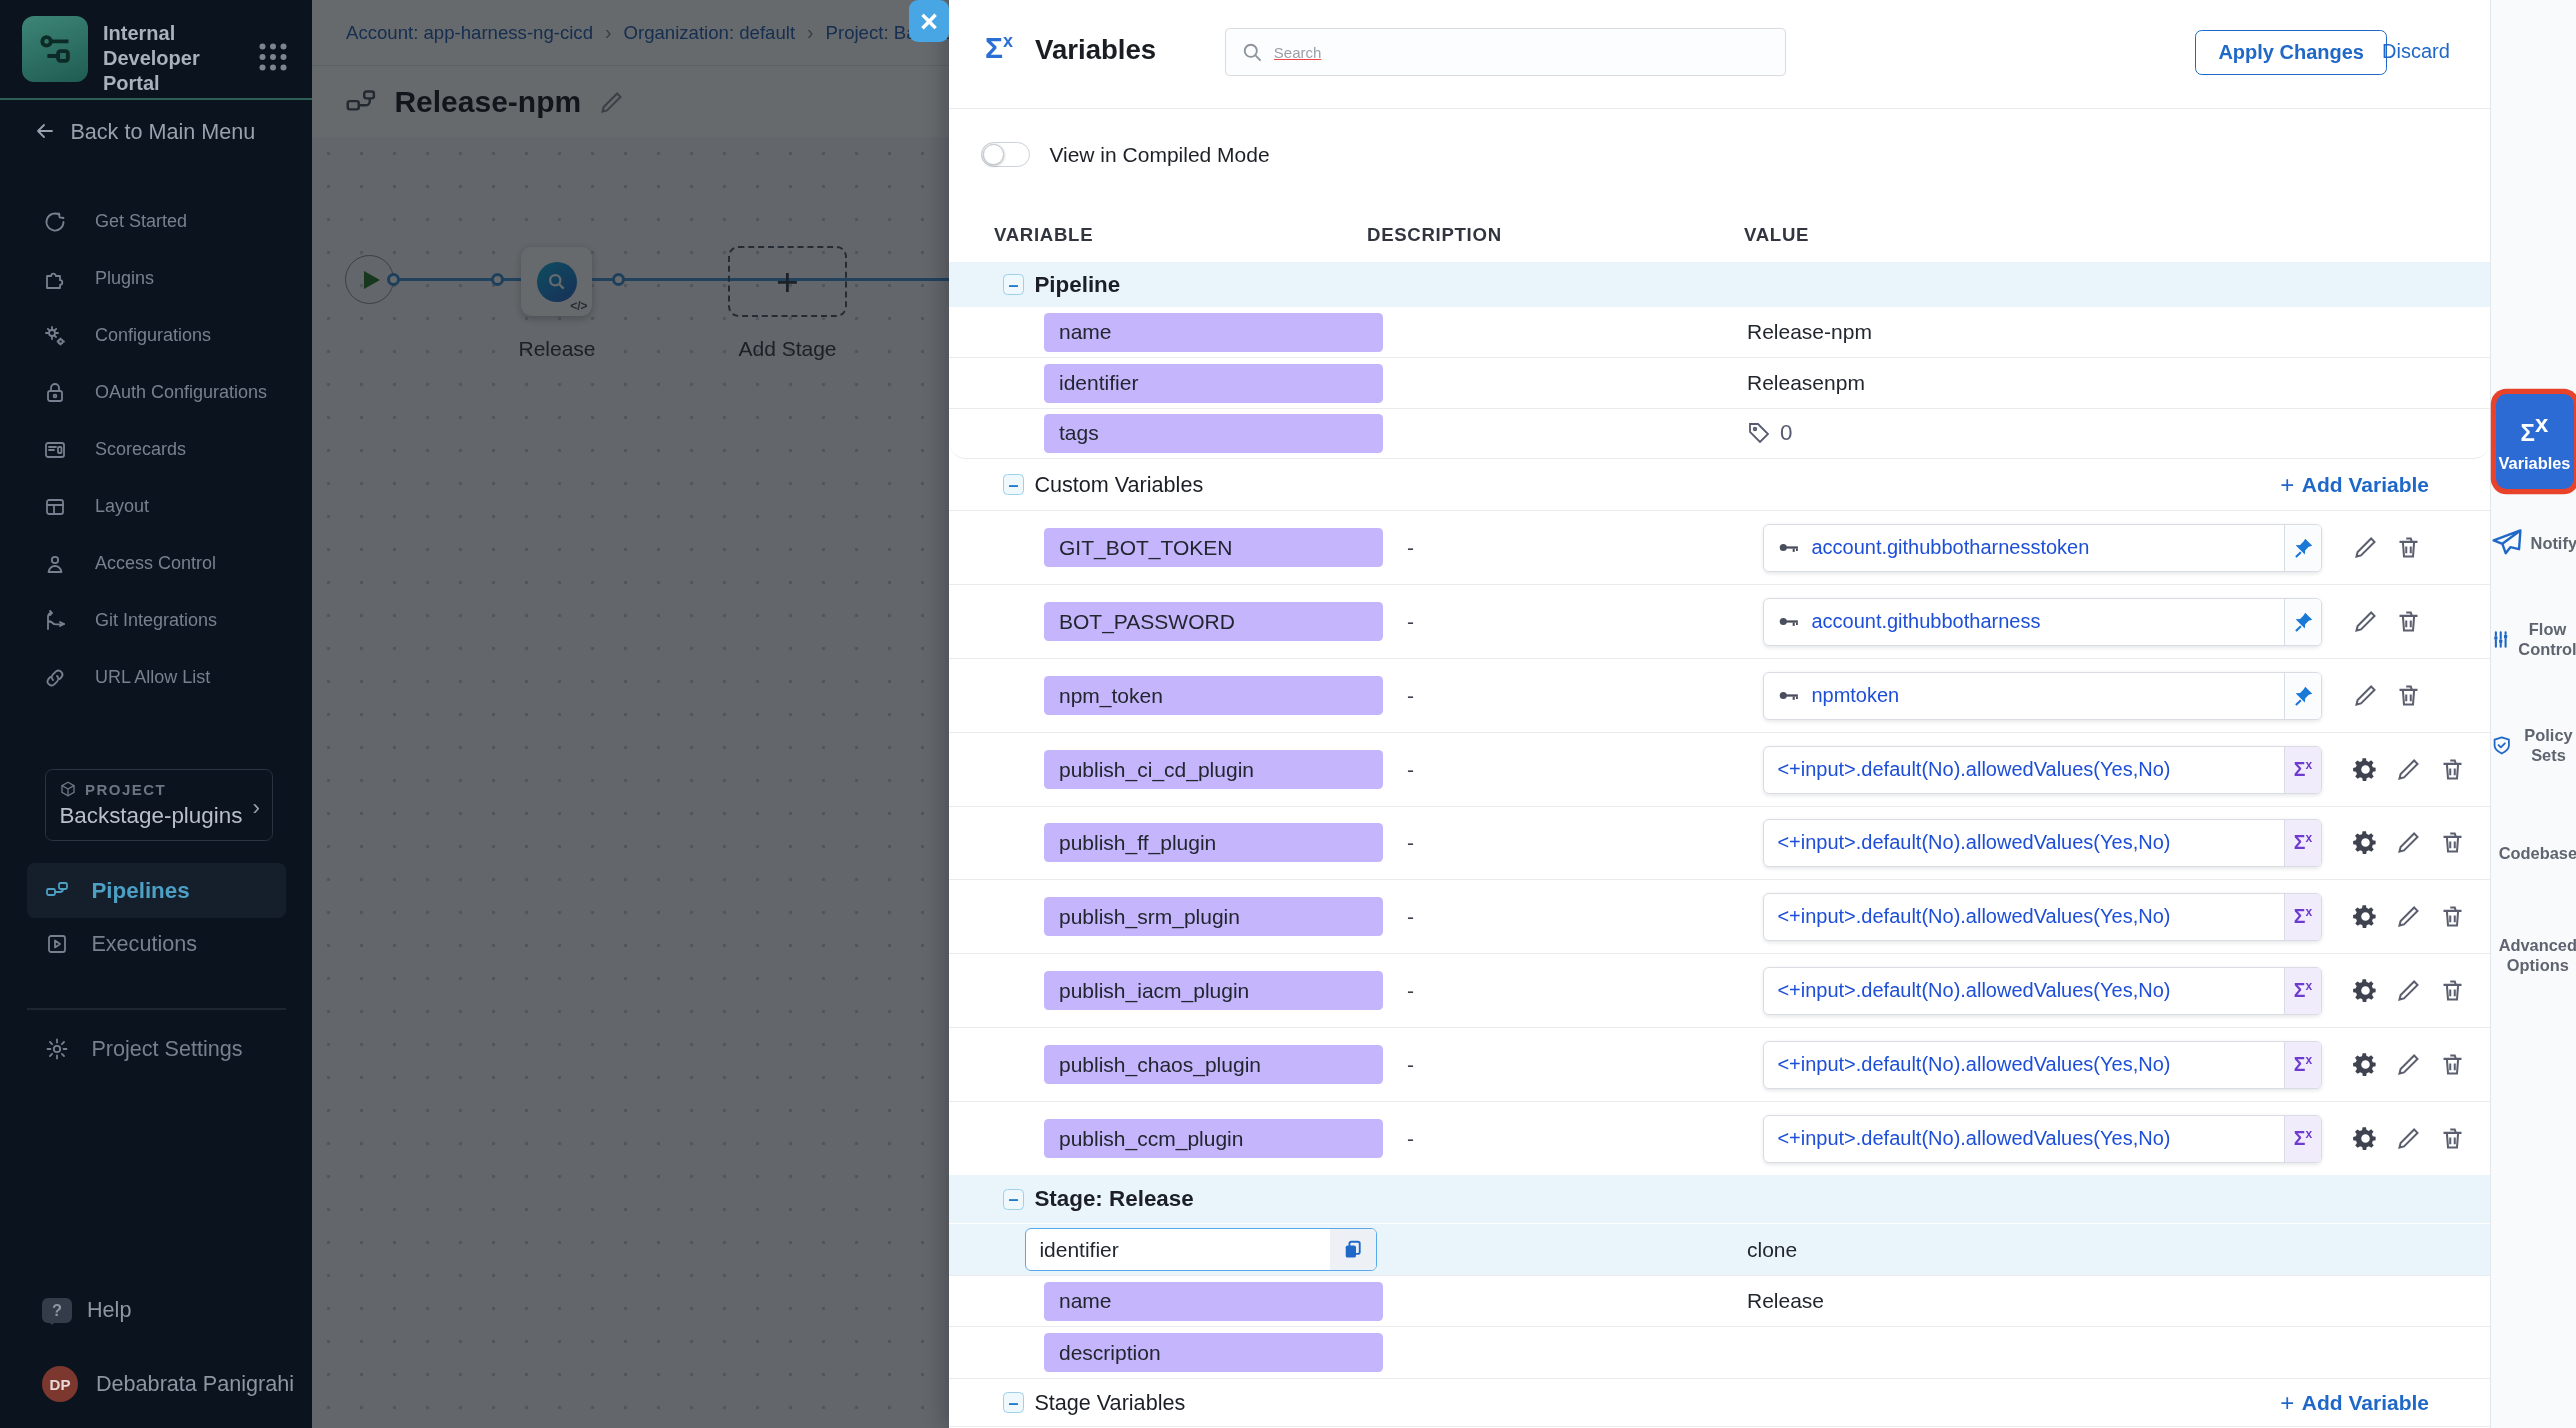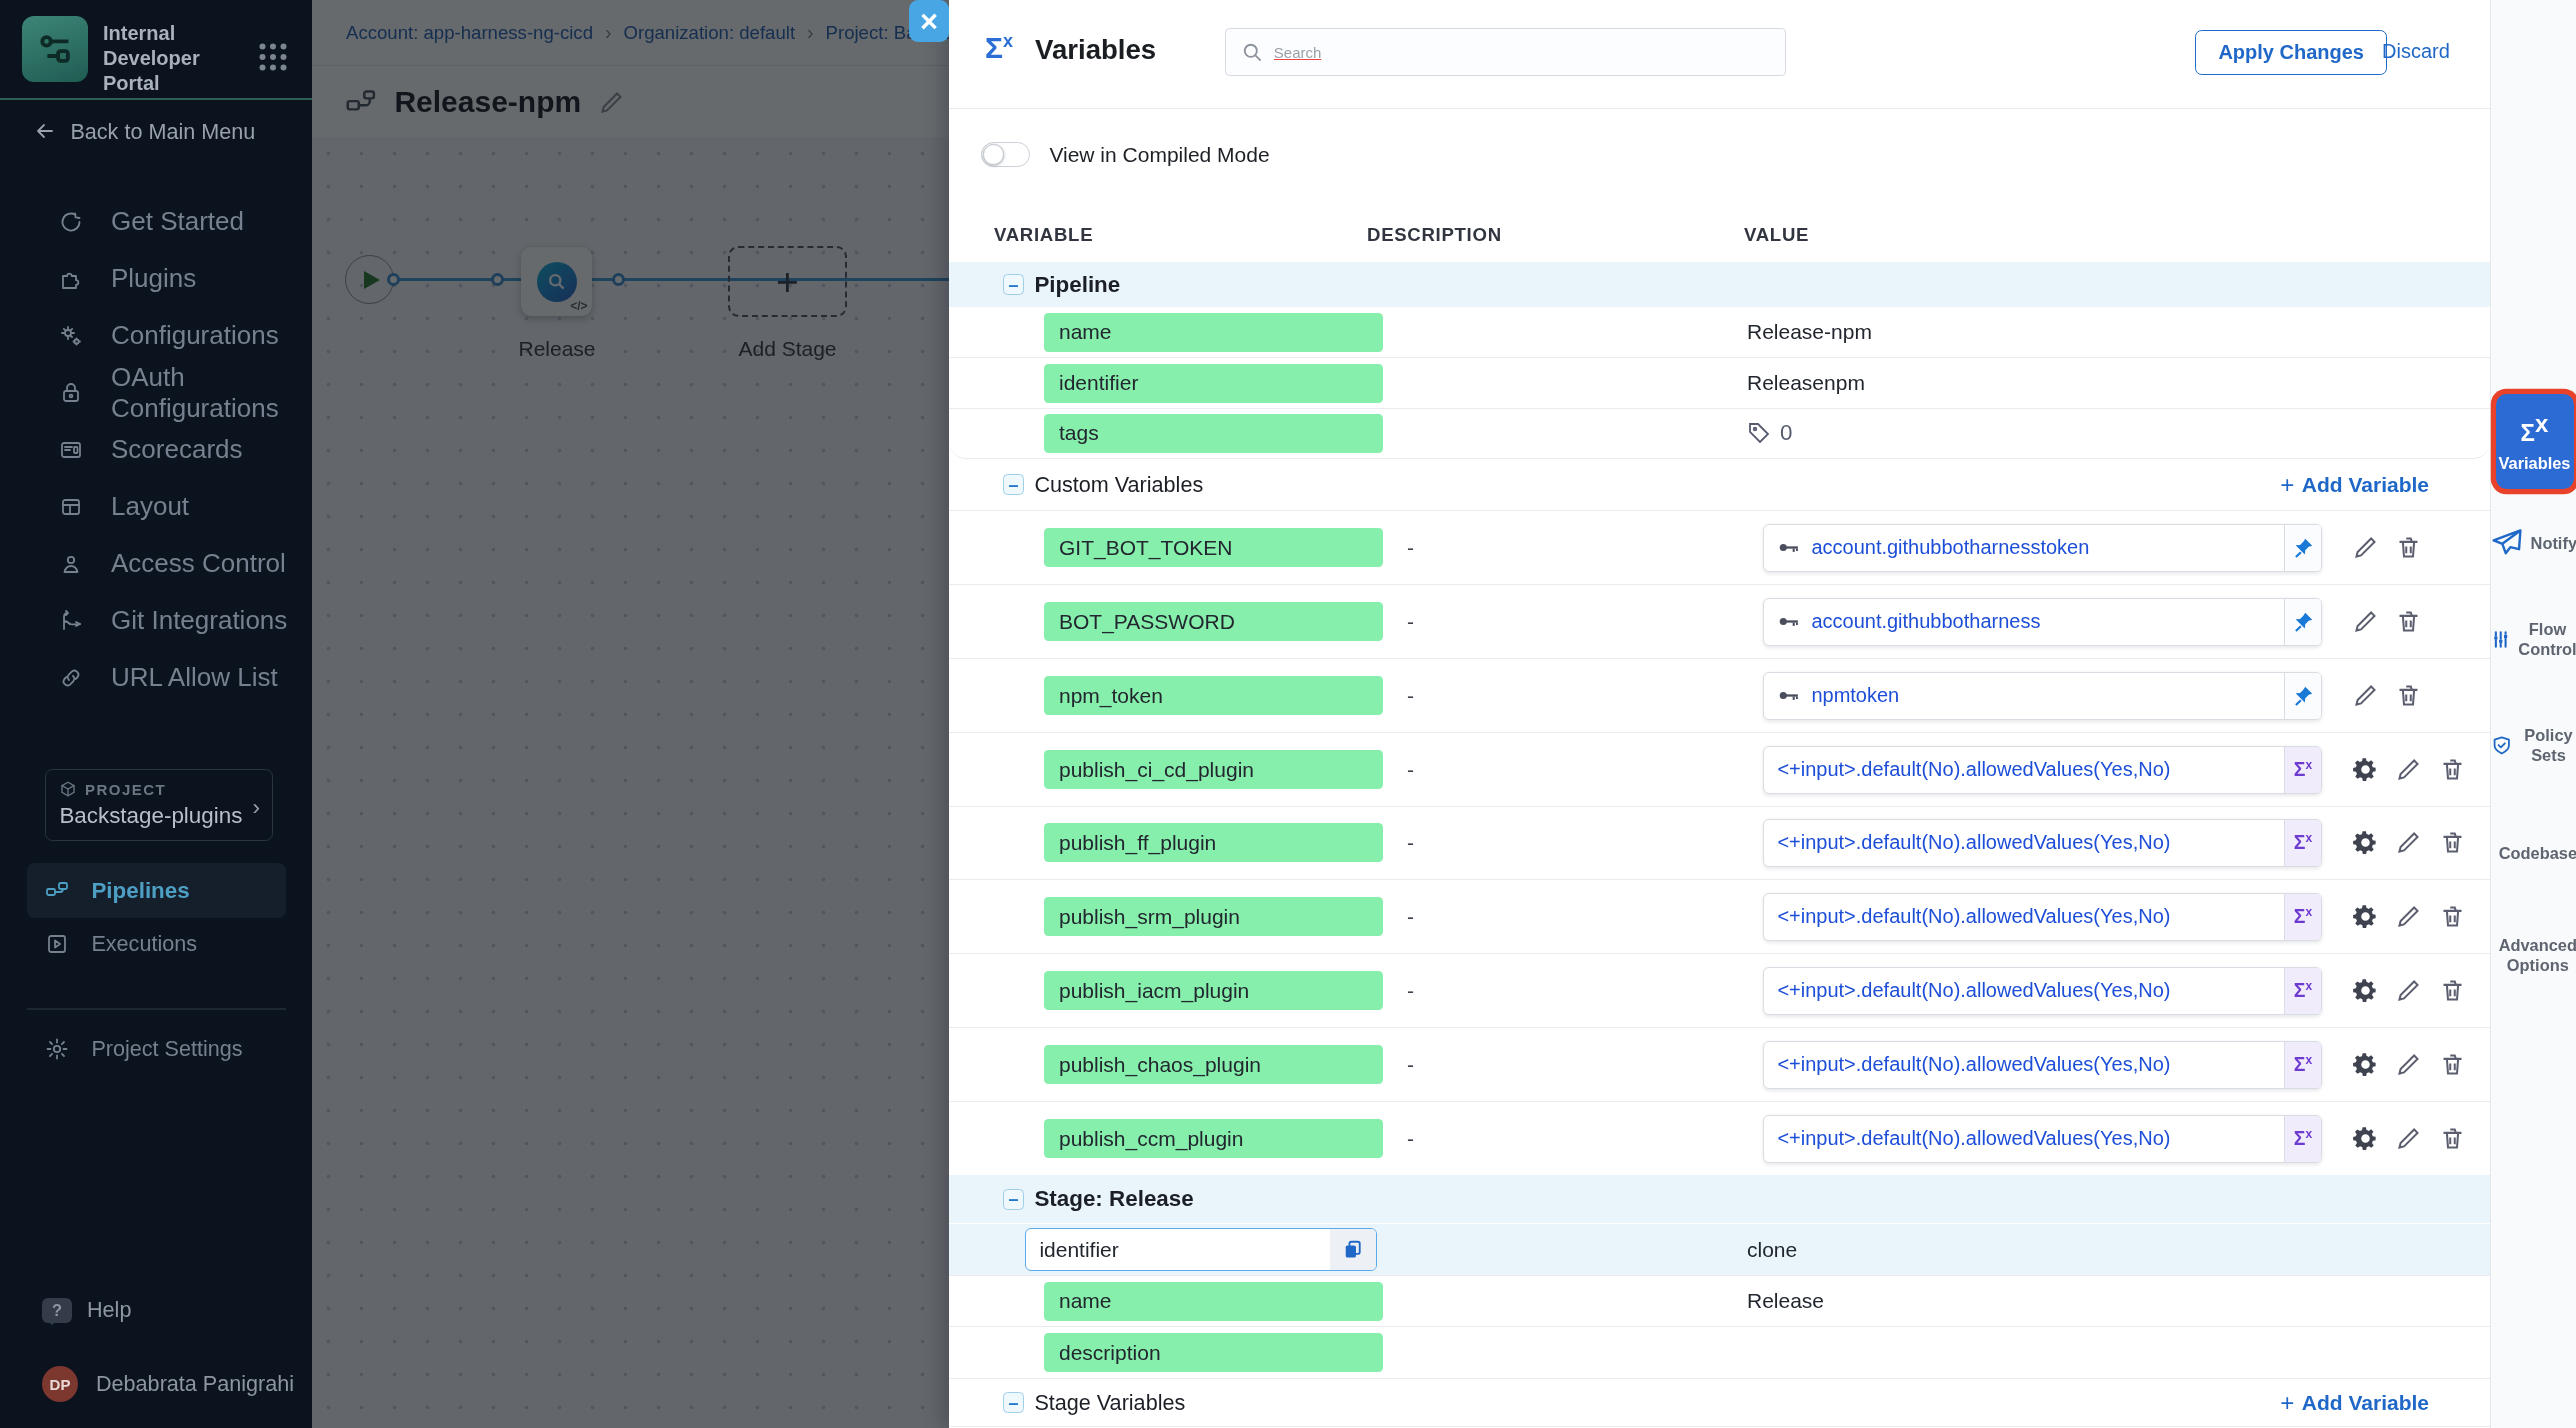--- a/index.html
+++ b/index.html
@@ -10,22 +10,22 @@
   #sidebar{position:absolute;left:0;top:0;width:312px;height:1428px;background:#0a131e;z-index:6;}
   .logo-box{position:absolute;left:22.4px;top:16.4px;width:66px;height:66px;border-radius:12px;
     background:linear-gradient(160deg,#3d8577,#1f5c52);display:flex;align-items:center;justify-content:center;}
   .logo-title{position:absolute;left:103px;top:21px;width:149px;font-size:20px;font-weight:bold;
     color:#a9b1bb;line-height:25px;}
   .grid-ic{position:absolute;left:255px;top:39px;}
   .side-accent{position:absolute;left:0;top:98px;width:312px;height:2.2px;background:#2f5f54;}
   .back-row{position:absolute;left:33px;top:119px;height:30px;display:flex;align-items:flex-start;gap:13.4px;
     color:#98a1ac;font-size:21.6px;cursor:pointer;}
   .nav{position:absolute;left:0;top:193px;width:312px;}
-  .nav-item{height:57px;display:flex;align-items:center;padding-left:59px;gap:28px;color:#77808e;
-    font-size:26px;cursor:pointer;}
+  .nav-item{height:57px;display:flex;align-items:center;padding-left:43px;gap:28px;color:#77808e;
+    font-size:18px;cursor:pointer;}
   .sic{width:24px;height:24px;stroke:#77808e;fill:none;stroke-width:1.8;stroke-linecap:round;stroke-linejoin:round;flex:0 0 auto;}
   .proj-card{position:absolute;left:45px;top:769px;width:228px;height:72px;border:1.5px solid #2a3442;
     border-radius:7.5px;padding:10.4px 13.4px;cursor:pointer;}
   .proj-label{display:flex;align-items:center;gap:7.5px;color:#6c7683;font-size:15px;font-weight:bold;letter-spacing:1.5px;}
   .proj-name{margin-top:4.5px;color:#b9c0c9;font-size:22.4px;}
   .proj-chev{position:absolute;right:12px;top:25px;color:#98a1ac;font-size:22.4px;}
   .pipe-row{position:absolute;left:27px;top:863px;width:259px;height:55px;background:#151f2c;border-radius:7.5px;
     display:flex;align-items:center;padding-left:18px;gap:22.4px;color:#4d9fc4;font-size:22.4px;font-weight:bold;cursor:pointer;}
   .exec-row{position:absolute;left:45px;top:918px;width:241px;height:52px;display:flex;align-items:center;gap:22.4px;
     color:#77808e;font-size:21.6px;cursor:pointer;}
@@ -109,21 +109,21 @@
   .minus{width:21px;height:21px;border:1.5px solid #9fcfe9;background:#eef8fd;border-radius:4.5px;color:#2079c9;
     display:flex;align-items:center;justify-content:center;cursor:pointer;flex:0 0 auto;}
   .minus::before{content:"\2013";font-size:18px;font-weight:bold;line-height:1;}
   .sec-title{margin-left:10.4px;font-size:22.4px;font-weight:bold;color:#1c2026;}
   .sec-title2{margin-left:10.4px;font-size:21.6px;color:#1c2026;}
   .bluebg{background:#e9f5fb;}
   .addvar{position:absolute;right:61px;display:flex;align-items:center;gap:7.5px;color:#2068c8;font-size:21px;font-weight:bold;cursor:pointer;}
   .addvar i::before{content:"+";font-style:normal;font-size:24px;font-weight:normal;}
 
   .frow{position:absolute;left:0;width:100%;border-bottom:1.5px solid #e9ebef;display:flex;align-items:center;}
-  .pill{margin-left:95px;width:339px;height:39px;background:#86efac;border-radius:4.5px;display:flex;align-items:center;
+  .pill{margin-left:95px;width:339px;height:39px;background:#c4b5fd;border-radius:4.5px;display:flex;align-items:center;
     padding:0 15px;font-size:21px;color:#22262e;}
   .fval{position:absolute;left:798px;font-size:21px;color:#22262e;display:flex;align-items:center;gap:9px;}
   .dash{position:absolute;left:458px;font-size:21px;color:#3c404a;}
   .vinput{position:absolute;left:814px;width:559px;height:48px;background:#fff;border:1.5px solid #d9dce3;border-radius:6px;
     display:flex;align-items:center;box-shadow:0 1.5px 3.7px rgba(30,40,50,.10);}
   .vinput .txt{font-size:20px;color:#1d4ed8;flex:1;white-space:nowrap;overflow:hidden;padding-left:13.4px;}
   .vinput .txt.keyed{padding-left:10.4px;}
   .endseg{width:37px;align-self:stretch;border-left:1.5px solid #d9dce3;display:flex;align-items:center;justify-content:center;
     border-radius:0 4.5px 4.5px 0;cursor:pointer;flex:0 0 auto;}
   .endseg.pinbg{background:#fbfcfe;}

